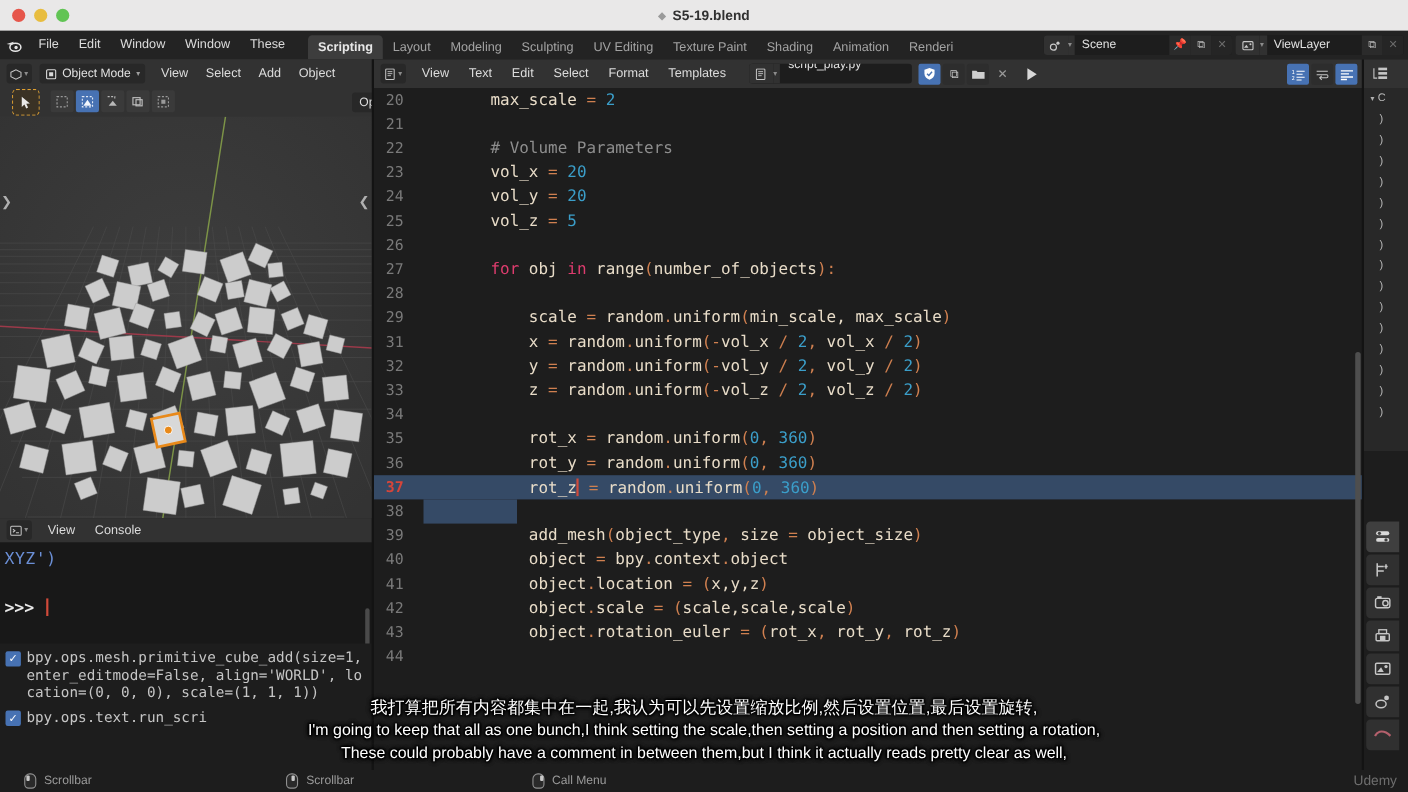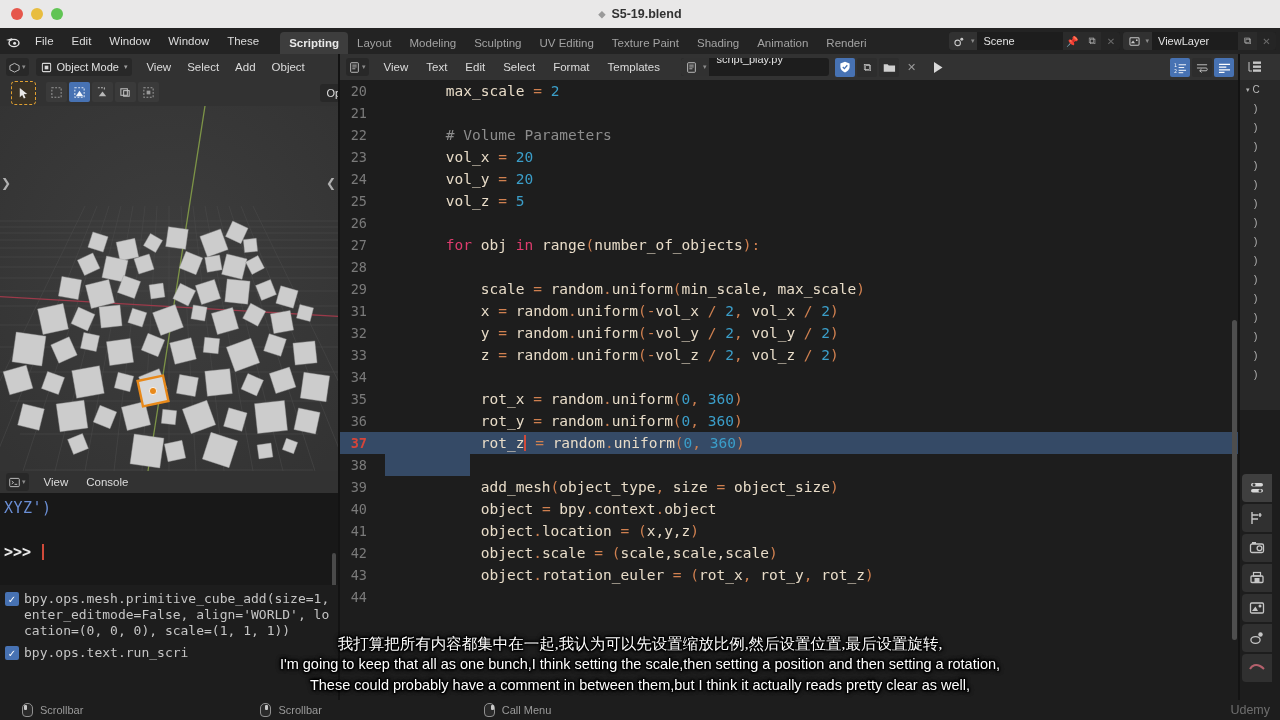--- a/index.html
+++ b/index.html
@@ -281,21 +281,21 @@
     font-size:12.5px; color:#6e6e6e; font-family:"Liberation Sans", sans-serif;
   }
 
   
   .subs {
     position:absolute; left:0; top:633px; width:1280px;
     text-align:center; pointer-events:none;
   }
   .sub-zh {
     font-size:15.5px; color:#ffffff; line-height:21px;
-    font-family:Liberation Serif, serif;
+    font-family:Liberation Sans, sans-serif;
     text-shadow: 0 0 5px #000, 0 0 5px #000, 1px 1px 2px #000, -1px -1px 2px #000, 1px -1px 2px #000, -1px 1px 2px #000;
   }
   .sub-en {
     font-size:14.5px; color:#ffffff; line-height:21px;
     font-family:"Liberation Sans", sans-serif;
     text-shadow: 0 0 5px #000, 0 0 5px #000, 1px 1px 2px #000, -1px -1px 2px #000, 1px -1px 2px #000, -1px 1px 2px #000;
   }
 </style>
 </head>
 <body>

